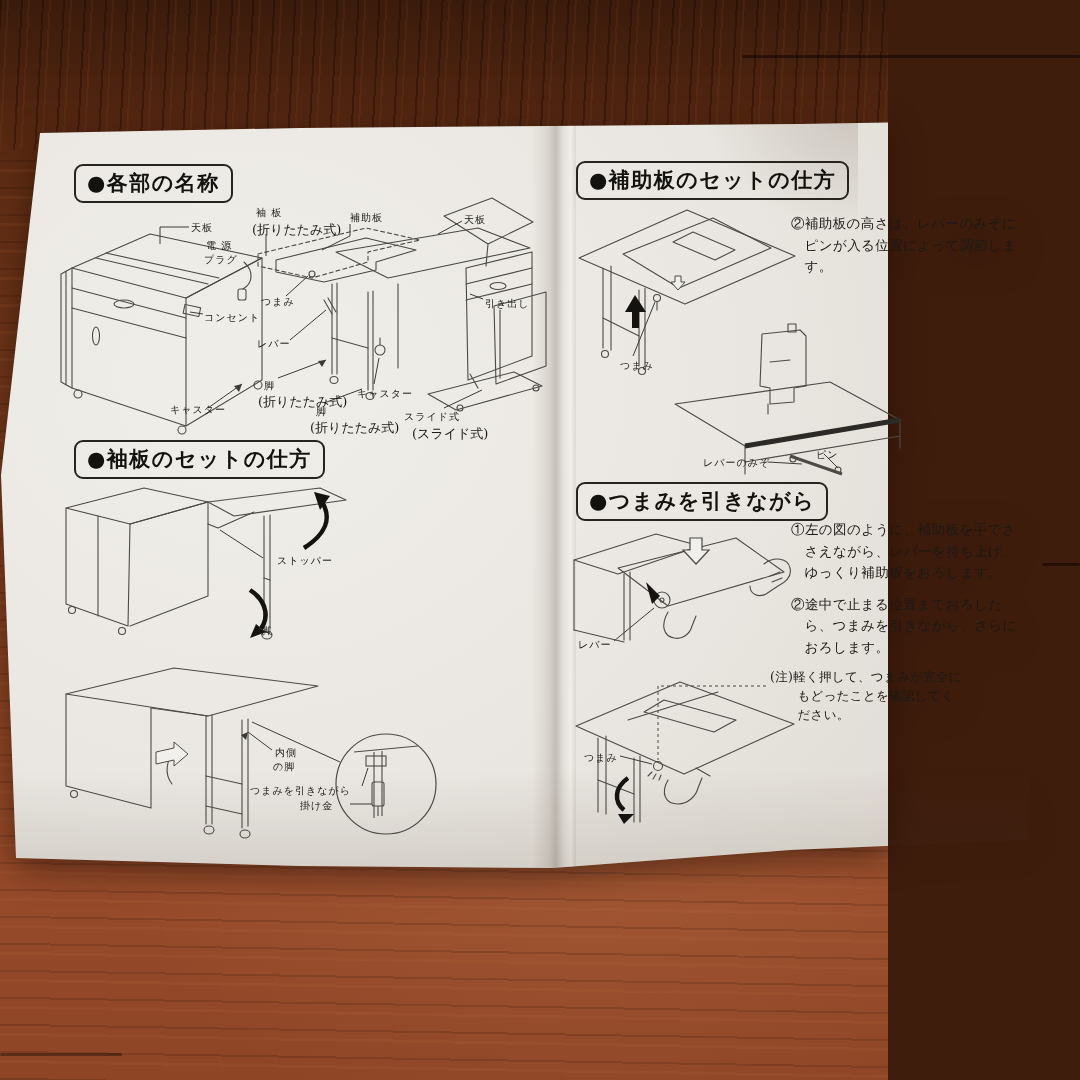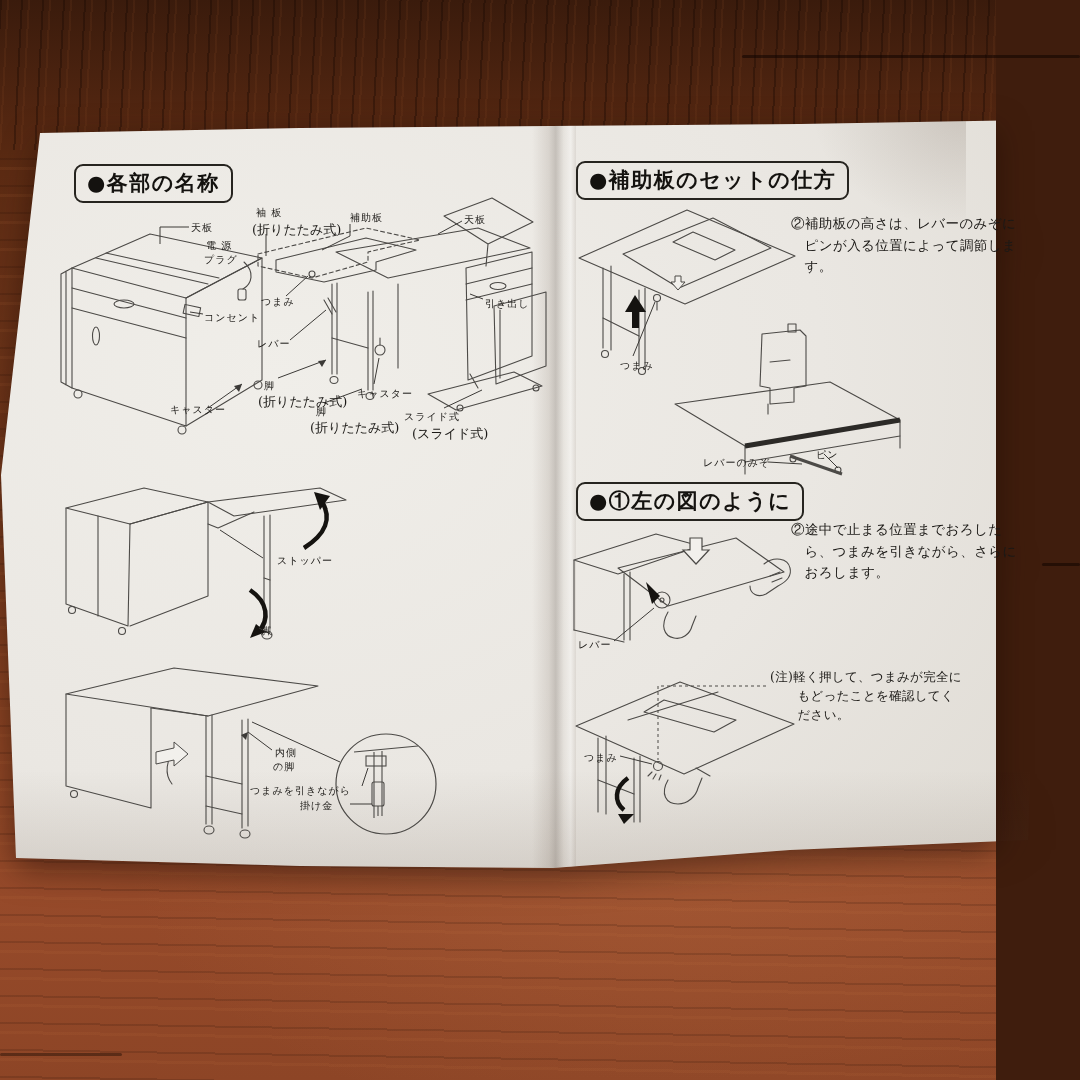--- a/index.html
+++ b/index.html
@@ -1,17 +1,17 @@
 <!DOCTYPE html>
 <html><head>
 <meta charset="utf-8">
 <style>
   *{margin:0;padding:0;box-sizing:border-box}
   html,body{width:1080px;height:1080px;overflow:hidden;background:#3f1d0d}
-  .scene{position:relative;width:996px;height:1080px;font-family:"DejaVu Serif","Liberation Serif",serif}
+  .scene{position:relative;width:888px;height:1080px;font-family:"DejaVu Serif","Liberation Serif",serif}
 
   
   .wood{position:absolute;inset:0;background:
     radial-gradient(90% 45% at 68% 78%, rgba(216,142,90,.20), rgba(0,0,0,0) 62%),
     linear-gradient(180deg,#3a1b0c 0%,#4e2410 9%,#5c2b13 16%,#693218 30%,#7b3c1e 48%,#8b4424 66%,#964a2a 83%,#8d4526 100%);}
   .grain-top{position:absolute;left:0;top:0;width:100%;height:150px;
     background:repeating-linear-gradient(93deg, rgba(18,5,0,.32) 0 2px, rgba(0,0,0,0) 2px 7px, rgba(150,82,40,.12) 7px 9px, rgba(0,0,0,0) 9px 21px);}
   .grain-bottom{position:absolute;left:0;top:148px;width:100%;height:932px;
     background:repeating-linear-gradient(181deg, rgba(28,9,2,.15) 0 2px, rgba(0,0,0,0) 2px 9px, rgba(196,116,64,.10) 9px 12px, rgba(0,0,0,0) 12px 27px);}
   .seam{position:absolute;background:rgba(16,4,0,.55);height:3px;border-radius:2px}
@@ -53,22 +53,23 @@
   <div class="seam s3"></div>
 
   <div class="paper-wrap">
   <div class="paper">
 
     <div class="fold"></div>
     <div class="corner-shade"></div>
     <div class="bottom-shade"></div>
 
     <div class="sec-title" style="left:74px;top:164px">●各部の名称</div>
+    <div class="sec-title" style="left:74px;top:440px">●袖板のセットの仕方</div>
     <div class="sec-title" style="left:576px;top:161px">●補助板のセットの仕方</div>
-    <div class="sec-title" style="left:576px;top:482px">●①左の図のように</div>
+    <div class="sec-title" style="left:576px;top:482px">●つまみを引きながら</div>
 
     <svg style="left:58px;top:212px" width="215" height="220" viewBox="0 0 215 220">
       <g stroke="#4c4a47" fill="none" stroke-width="1.1" stroke-linecap="round" stroke-linejoin="round">
         <path d="M14,56 L92,22 L204,46 L128,86 Z"></path>
         <path d="M48,41 L161,66 M38,46 L150,72"></path>
         <path d="M14,56 L14,176 L128,214 L128,86"></path>
         <path d="M128,86 L204,46 L204,168 L128,214"></path>
         <path d="M3,62 L3,170 L14,176 M3,62 L14,56 M8,59 L8,173"></path>
         <path d="M14,76 L128,106 M14,96 L128,126"></path>
         <ellipse cx="66" cy="92" rx="10" ry="4"></ellipse>
@@ -273,20 +274,21 @@
         <path d="M202,56 L212,52 M204,62 L214,58"></path>
         <path d="M100,92 C92,106 96,116 106,118 C114,120 122,114 124,106 L128,96"></path>
       </g>
       <polygon points="78,62 92,76 84,84" fill="#151310"></polygon>
       <polygon points="122,18 134,18 134,30 141,30 128,44 115,30 122,30" fill="#f2f0ec" stroke="#4c4a47" stroke-width="1.2"></polygon>
       <path d="M46,121 L86,88" stroke="#3c3a37" fill="none" stroke-width="1"></path>
     </svg>
     <span class="lbl" style="left:578px;top:638px">レバー</span>
 
     <div class="steps" style="left:791px;top:519px;width:238px">
+      <div class="step">①左の図のように、補助板を手でささえながら、レバーを持ち上げ、ゆっくり補助板をおろします。</div>
       <div class="step">②途中で止まる位置までおろしたら、つまみを引きながら、さらにおろします。</div>
     </div>
 
     <svg style="left:568px;top:662px" width="235" height="170" viewBox="0 0 235 170">
       <g stroke="#4c4a47" fill="none" stroke-width="1.1" stroke-linecap="round" stroke-linejoin="round">
         <path d="M8,64 L112,20 L226,62 L116,112 Z"></path>
         <path d="M60,58 L150,30"></path>
         <path d="M96,38 L168,58 L146,70 L76,50 Z"></path>
         <path d="M30,76 L30,150 M38,74 L38,152"></path>
         <path d="M66,96 L66,160 M72,94 L72,160"></path>

